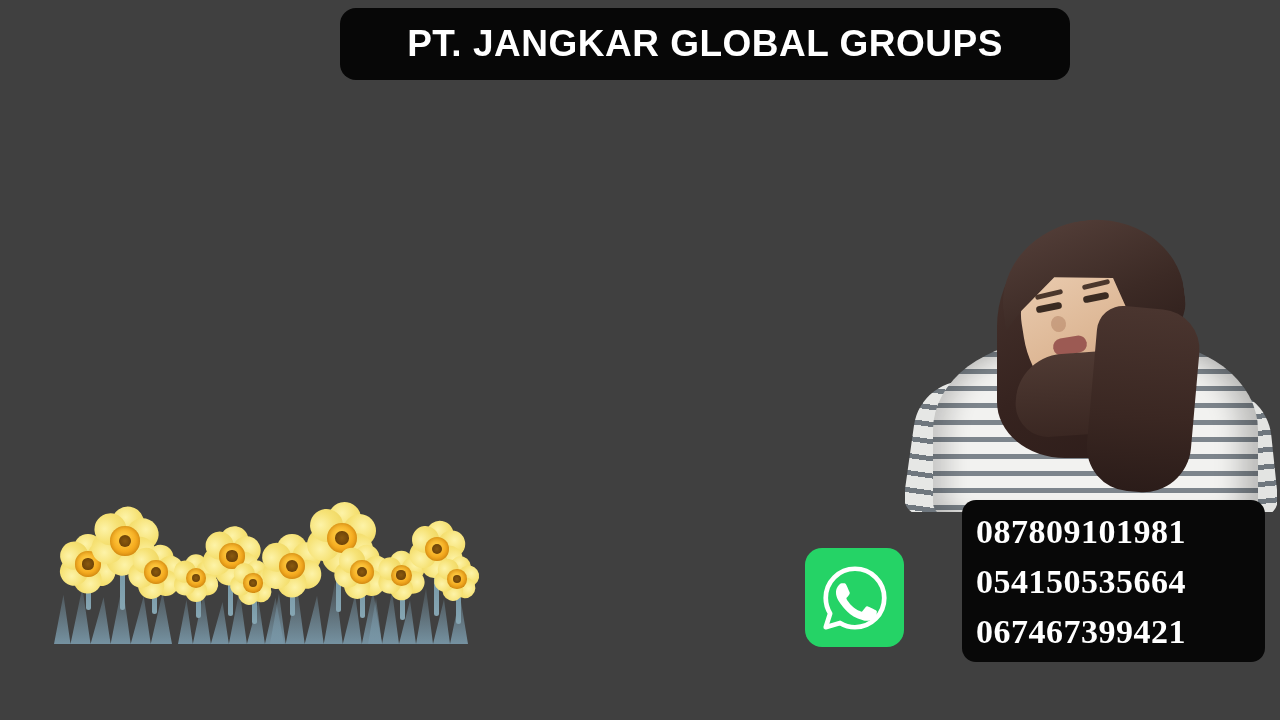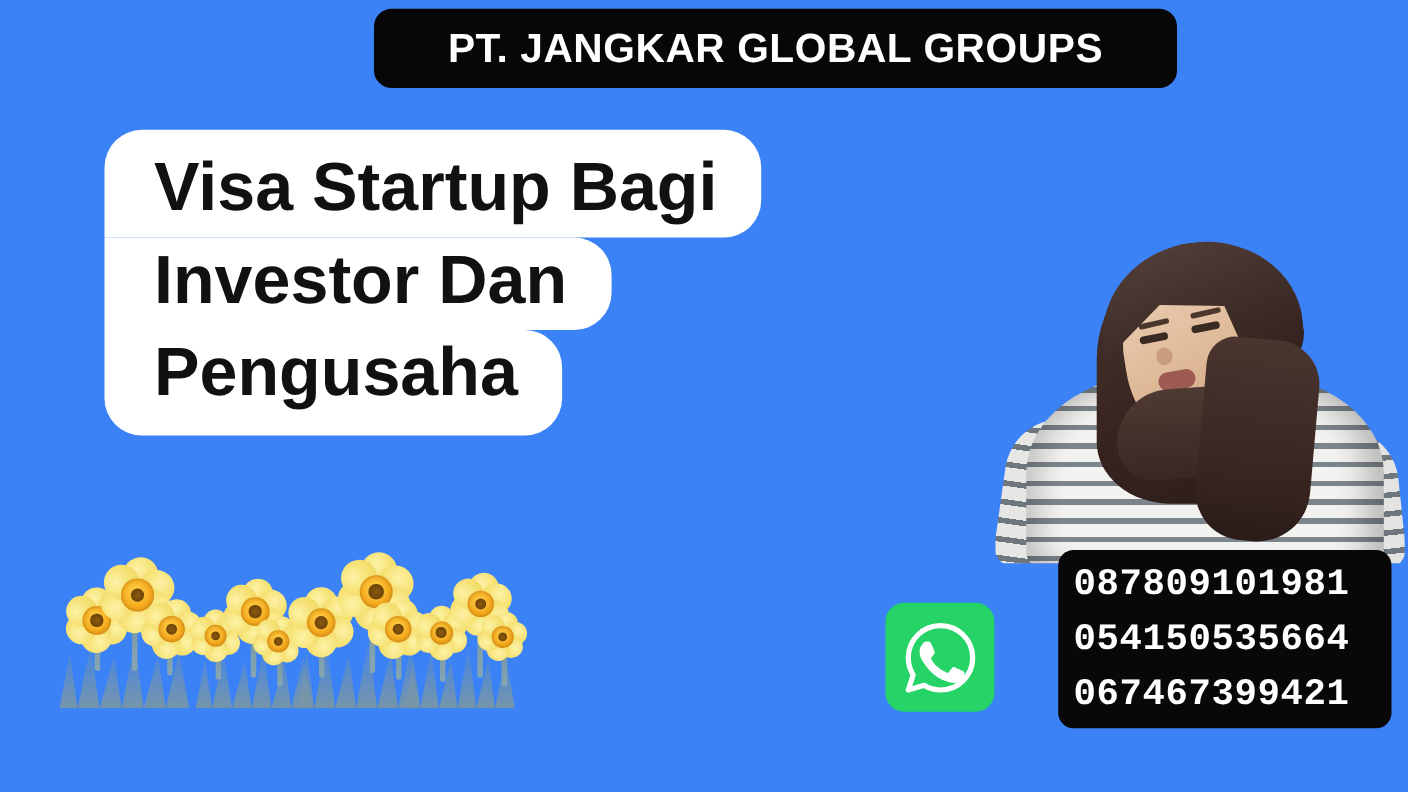--- a/index.html
+++ b/index.html
@@ -7,21 +7,21 @@
 
   html, body {
     width:1280px; height:720px;
     overflow:hidden;
     font-family:"Liberation Sans", sans-serif;
   }
 
   #poster {
     position:relative;
     width:1280px; height:720px;
-    background:#3b82f6;
+    background:#404040;
     overflow:hidden;
   }
 
   
   .header-badge {
     position:absolute;
     left:340px; top:8px;
     width:730px; height:72px;
     background:#070707;
     border-radius:16px;
@@ -168,21 +168,21 @@
     position:absolute;
     left:962px; top:500px;
     width:303px; height:162px;
     background:#080808;
     border-radius:14px;
     padding:8px 0 6px 14px;
     display:flex; flex-direction:column; justify-content:center;
   }
   .phone-box .pnum {
     color:#ffffff;
-    font-family:Liberation Mono, monospace;
+    font-family:Liberation Serif, serif;
     font-weight:bold;
     font-size:34px;
     line-height:1.48;
     letter-spacing:0.5px;
     white-space:nowrap;
   }
 
   
   .wa-icon {
     position:absolute;
@@ -262,25 +262,20 @@
 </style>
 </head>
 <body>
 
 <div id="poster">
 
   <div class="header-badge">
     <span class="htxt">PT. JANGKAR GLOBAL GROUPS</span>
   </div>
 
-  <div class="title-wrap">
-    <span class="tline l1">Visa Startup Bagi</span>
-    <span class="tline l2">Investor Dan</span>
-    <span class="tline l3">Pengusaha</span>
-  </div>
 
   <div class="person">
     <div class="p-arm-l"></div>
     <div class="p-arm-r"></div>
     <div class="p-neck"></div>
     <div class="p-shirt"></div>
     <div class="p-hijab-back"></div>
     <div class="p-face"></div>
     <div class="p-brow-l"></div>
     <div class="p-brow-r"></div>

